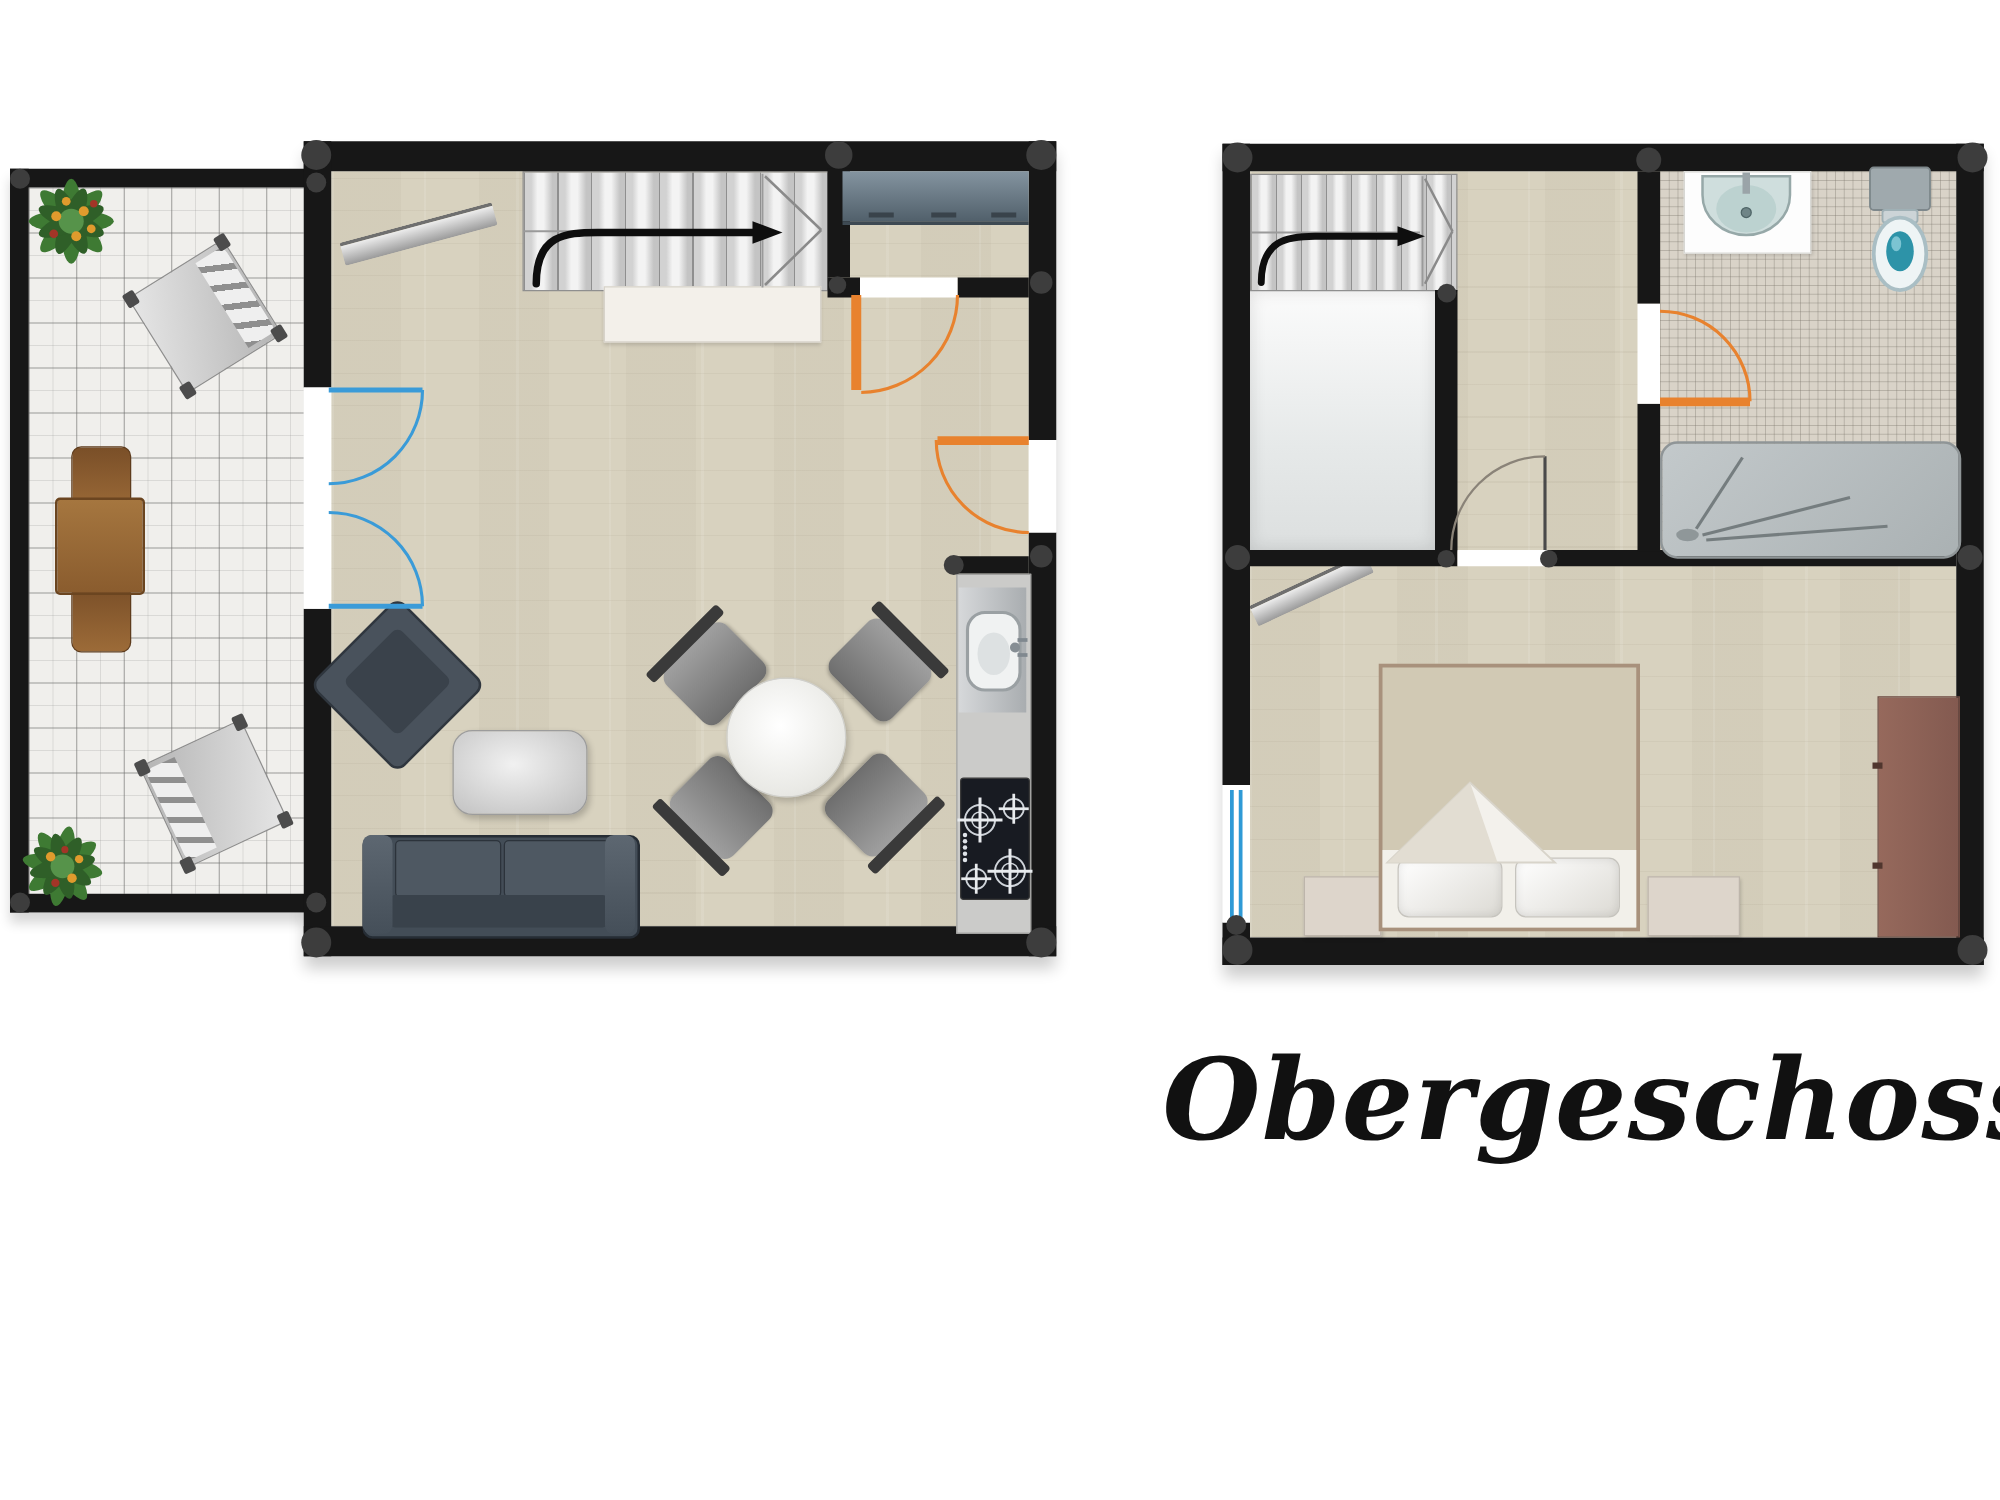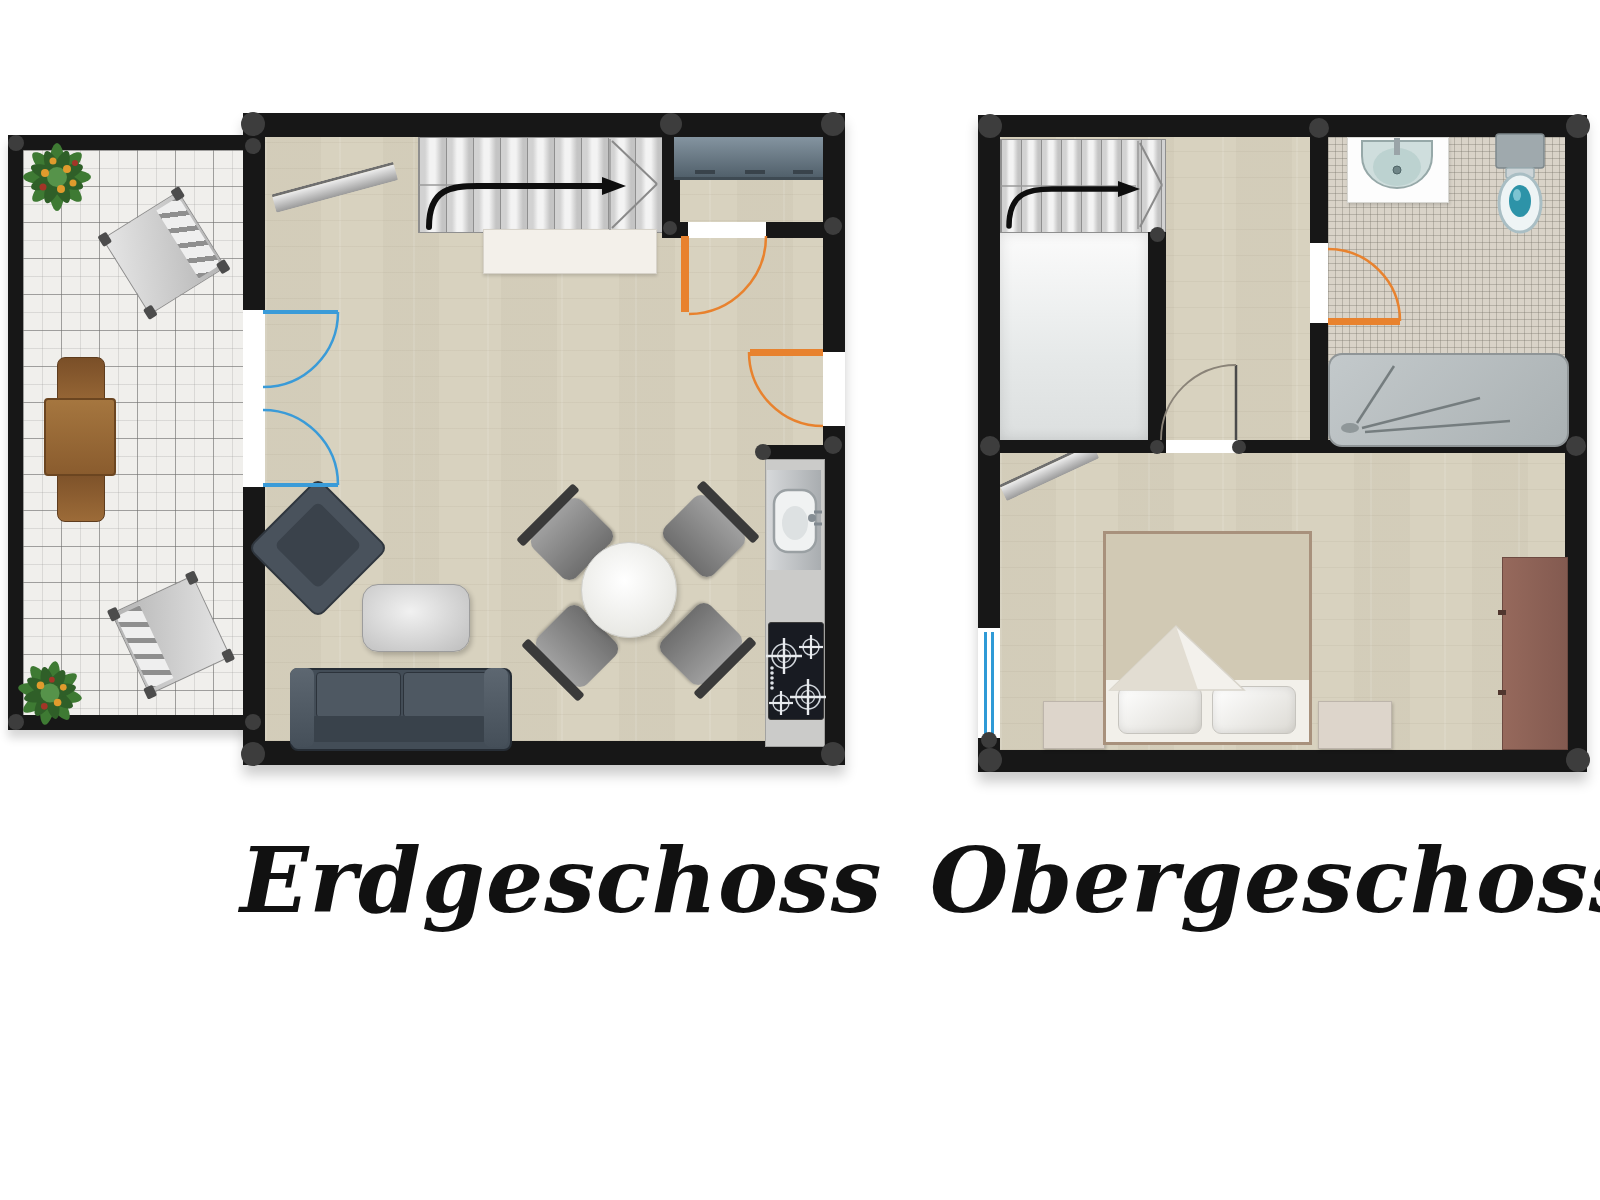--- a/index.html
+++ b/index.html
@@ -365,15 +365,14 @@
       <line x1="1362" y1="428" x2="1480" y2="398" stroke="#757d7f" stroke-width="2.5"></line>
       <line x1="1365" y1="432" x2="1510" y2="421" stroke="#757d7f" stroke-width="2.5"></line>
     </g>
 
     <g>
       <polygon points="1110,690 1176,626 1244,690" fill="#f3f1ec" stroke="#d8d4ca" stroke-width="1.5"></polygon>
       <polygon points="1110,690 1176,626 1198,690" fill="#e2ddd2"></polygon>
     </g>
   </svg>
 
-  <div class="label" style="left:240px;top:815px;width:520px;height:140px;">Erdgeschoss</div>
   <div class="label" style="left:930px;top:815px;width:540px;height:140px;">Obergeschoss</div>
 </div>
 
 </body></html>

